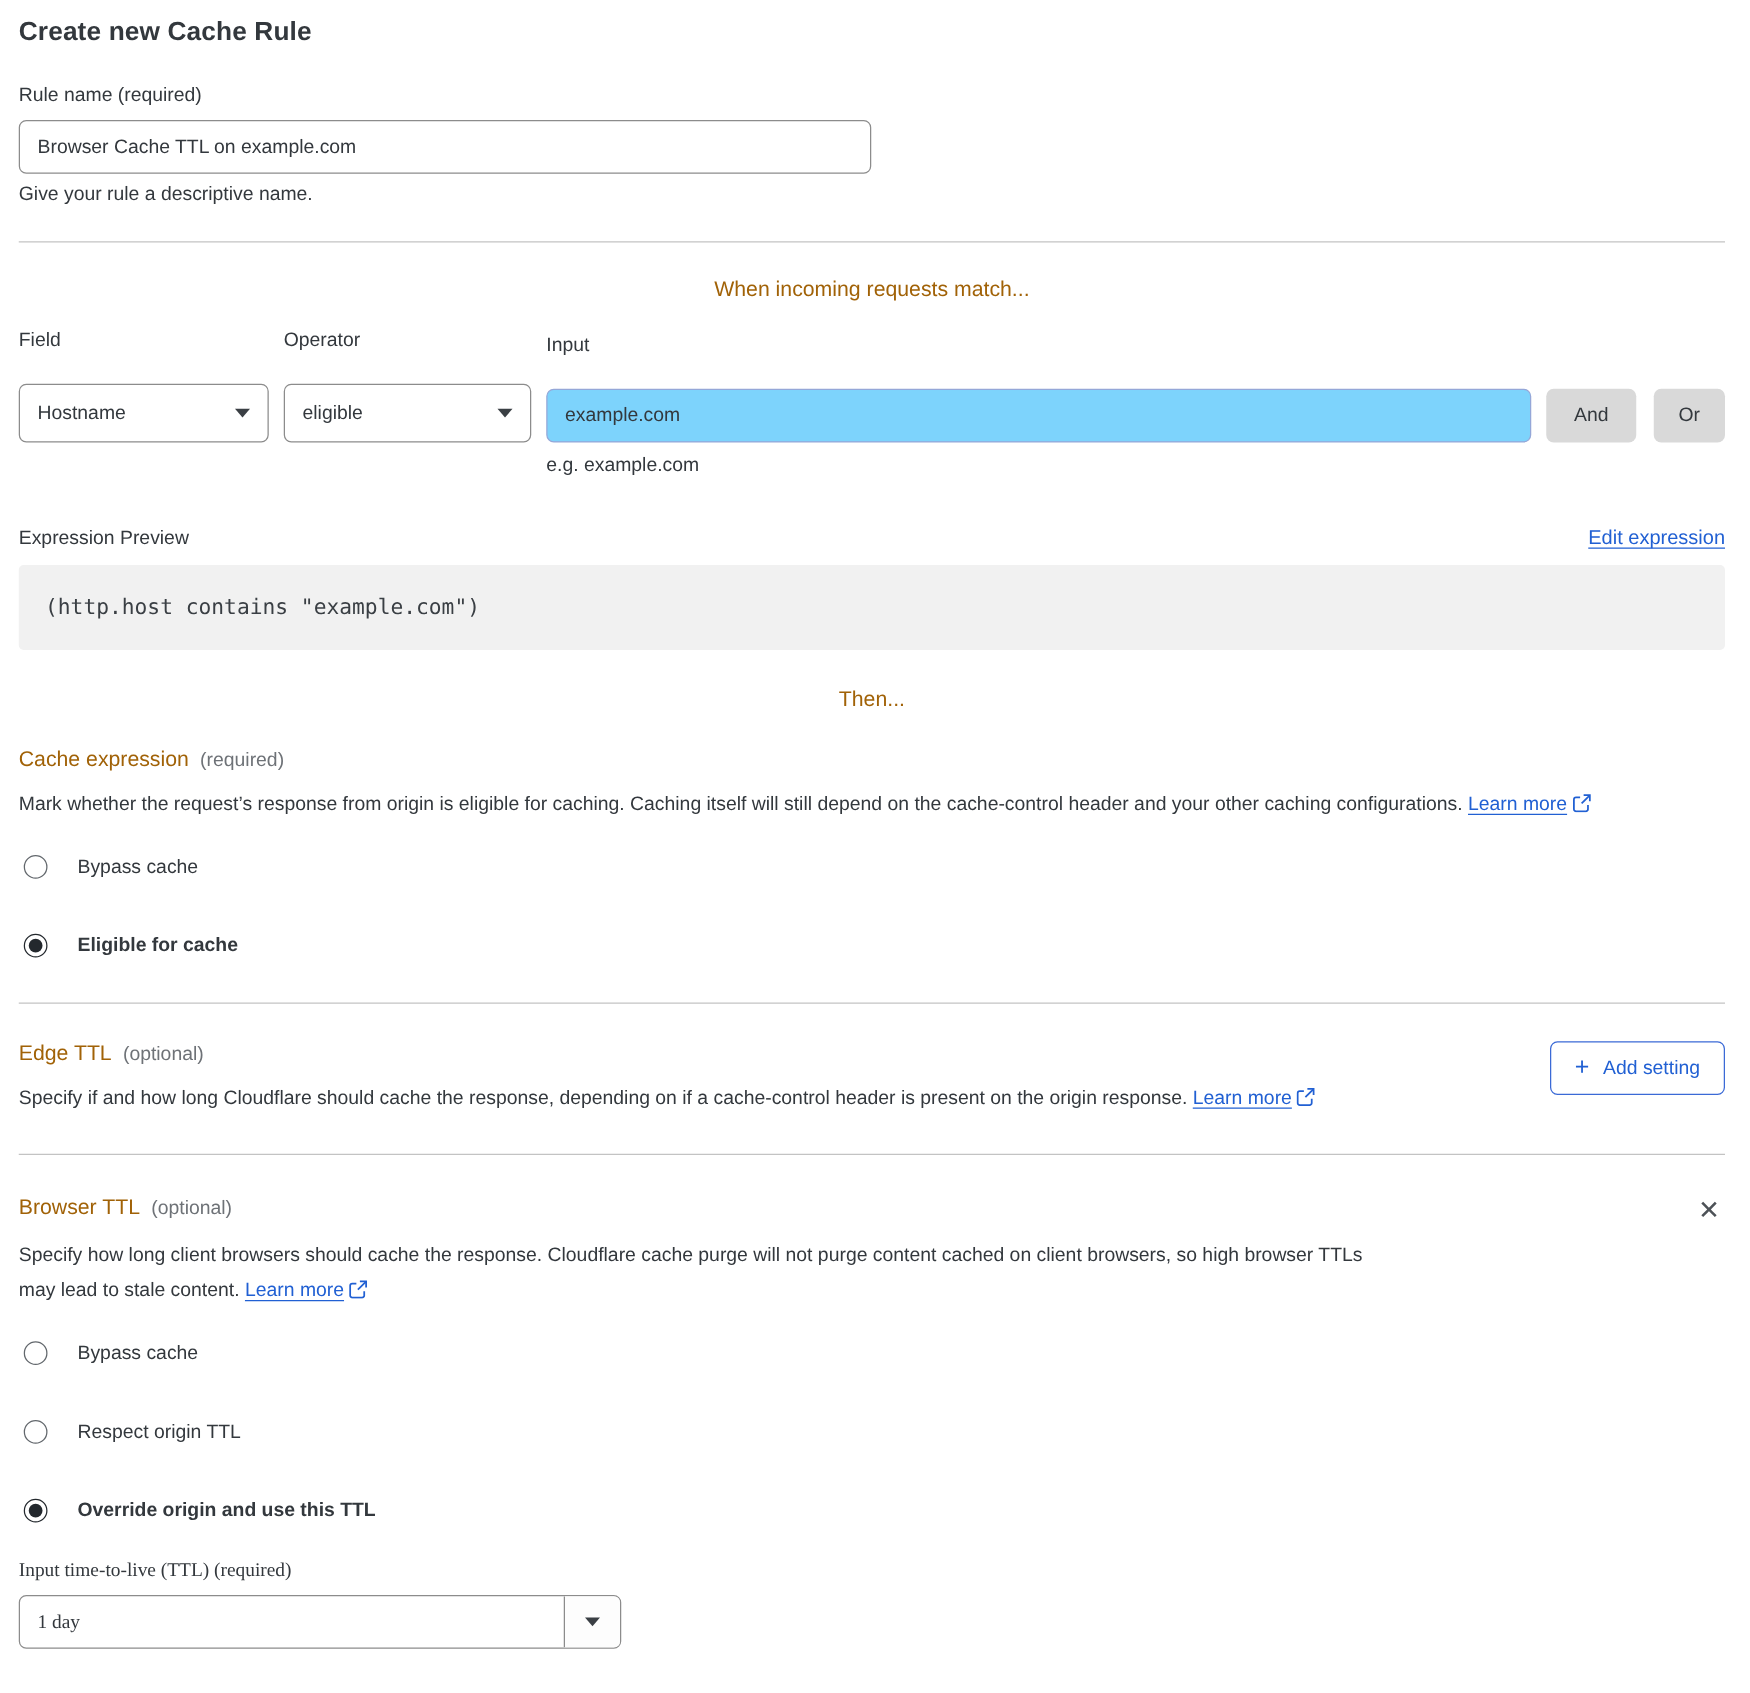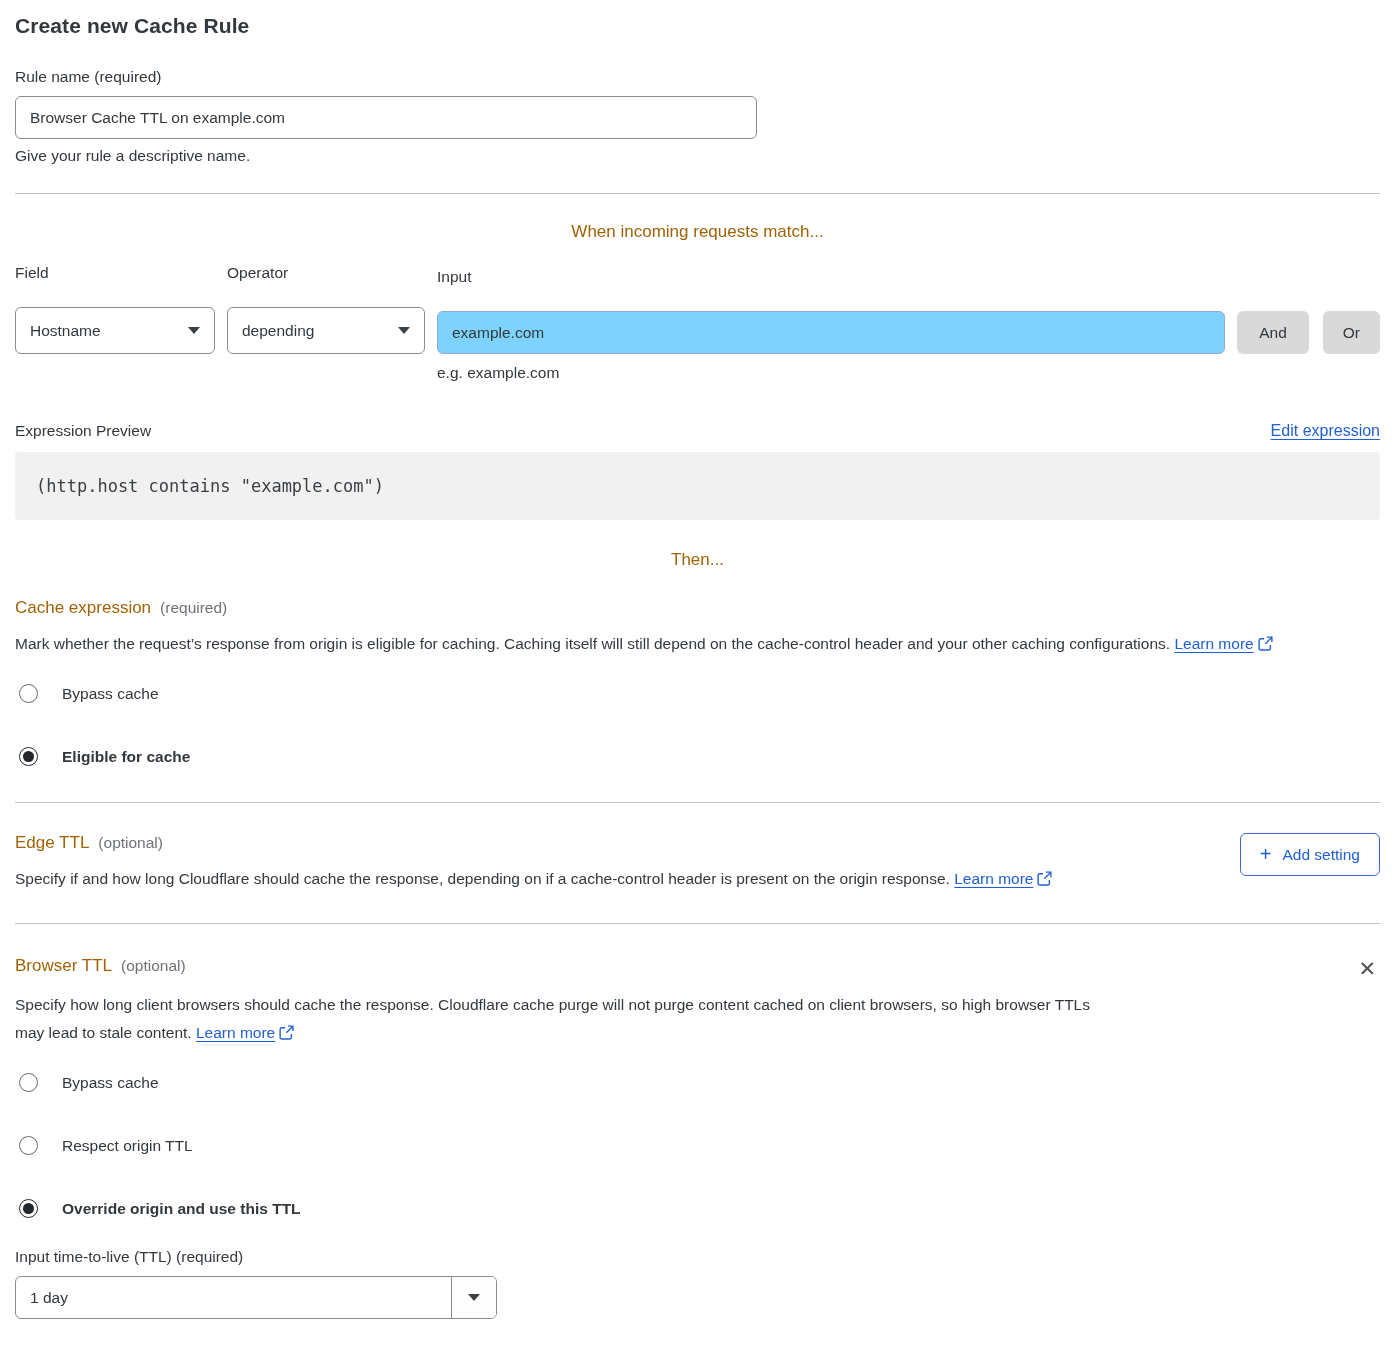--- a/index.html
+++ b/index.html
@@ -15,21 +15,21 @@
   h1.page-title { font-size:21px; font-weight:700; letter-spacing:.1px; }
 
   .field-label { font-size:15.5px; color:#33383d; display:block; }
 
   .text-input {
     height:43px; border:1px solid #8c8c8c; border-radius:6px;
     padding:0 14px; font-size:15.5px; color:#33383d; background:#fff;
     font-family:"Liberation Sans", sans-serif; outline:none; width:100%;
   }
   .rule-name-wrap { margin-top:30px; }
-  .rule-name-wrap .text-input { width:742px; margin-top:10px; }
+  .rule-name-wrap .text-input { width:682px; margin-top:10px; }
   .help-text { font-size:15.5px; color:#33383d; margin-top:8px; }
 
   .divider { border:none; border-top:1px solid #c3c3c3; margin-top:28px; }
 
   .section-heading { font-size:17px; font-weight:400; color:#a16207;text-align:center; }
   .match-heading { margin-top:28px; }
 
   .match-row { margin-top:22px; display:flex; align-items:flex-end; gap:12px; }
   .match-col { display:flex; flex-direction:column; gap:25px; }
   .col-field { width:200px; }
@@ -97,21 +97,21 @@
     font-family:"Liberation Sans", sans-serif;
   }
   .plus-glyph { font-size:20px; font-weight:400; line-height:1; margin-top:-2px; }
 
   .close-btn {
     border:none; background:transparent; color:#4d5257; font-size:21px;
     cursor:pointer; line-height:1; padding:2px 4px; font-weight:300;
     font-family:"Liberation Sans", sans-serif;
   }
 
-  .ttl-label-wrap { margin-top:30px; }
+  .ttl-label-wrap { margin-top:30px;font-family:Liberation Serif, serif; }
   .ttl-select {
     margin-top:10px; width:482px; height:43px; border:1px solid #8c8c8c;
     border-radius:6px; background:#fff; display:flex; align-items:stretch;
     cursor:pointer; overflow:hidden;
   }
   .ttl-select .ttl-value { flex:1; display:flex; align-items:center; padding:0 14px; font-size:15.5px; }
   .ttl-select .ttl-arrow-box {
     width:45px; border-left:1px solid #8c8c8c; display:flex;
     align-items:center; justify-content:center; background:#fdfdfd;
   }
@@ -138,21 +138,21 @@
       <label class="field-label">Field</label>
       <div class="select">
         <span>Hostname</span>
         <span class="caret-down"></span>
       </div>
     </div>
 
     <div class="match-col col-operator">
       <label class="field-label">Operator</label>
       <div class="select">
-        <span>depending</span>
+        <span>eligible</span>
         <span class="caret-down"></span>
       </div>
     </div>
 
     <div class="match-col col-value">
       <label class="field-label">Input</label>
       <input class="text-input value-input" type="text" value="example.com" style="">
     </div>
 
     <button class="btn-gray">And</button>

